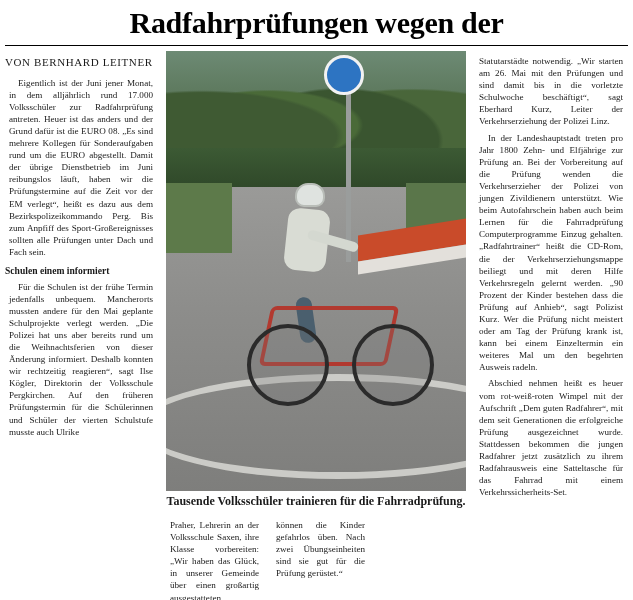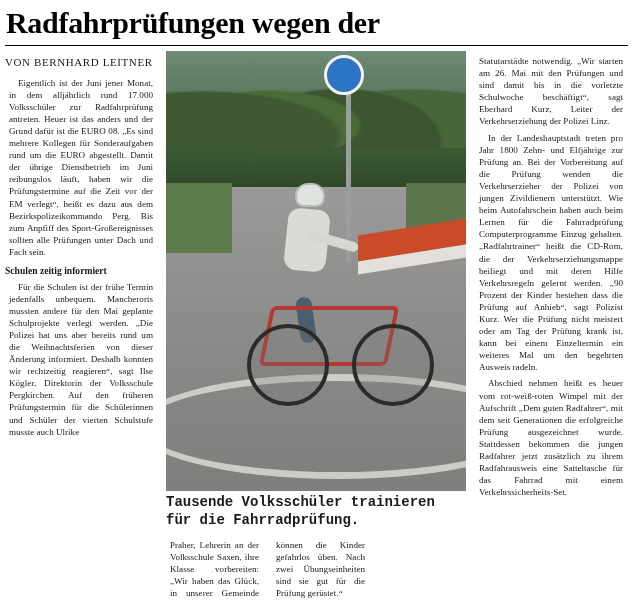--- a/index.html
+++ b/index.html
@@ -20,20 +20,21 @@
     height: 600px;
     padding: 0;
     box-sizing: border-box;
   }
   .headline {
     font-family: "Liberation Serif", serif;
     font-weight: bold;
     font-size: 30px;
     line-height: 1.1;
     letter-spacing: -0.3px;
+    text-align: center;
     margin: 6px 6px 0 6px;
     color: #000;
   }
   .headline .l2 {
     display: block;
   }
   .rule {
     border-bottom: 1px solid #000;
     margin: 6px 5px 5px 5px;
   }
@@ -211,25 +212,24 @@
     position: absolute;
     width: 74px; height: 74px;
     border: 4px solid #2b2b2b;
     border-radius: 50%;
     background: rgba(120,120,118,.25);
   }
   .photo .wheel.front { left: 62%; top: 62%; }
   .photo .wheel.back  { left: 27%; top: 62%; }
   .caption {
     font-weight: bold;
-    font-size: 14px;
+    font-size: 12px;
     line-height: 1.25;
     margin: 3px 0 6px 0;
-    text-align: left;
-    font-family: Liberation Mono, monospace;
+    text-align: center;
   }
   .subcols {
     display: flex;
     gap: 9px;
   }
   .subcol {
     width: 97px;
     flex: 0 0 97px;
     font-size: 9.1px;
     line-height: 1.33;
@@ -247,21 +247,21 @@
     <span>Radfahrprüfungen wegen der</span>
   </div>
 
   <div class="rule"></div>
 
   <div class="cols">
 
     <div class="col">
       <div class="byline">Von Bernhard Leitner</div>
       <p>Eigentlich ist der Juni jener Monat, in dem alljährlich rund 17.000 Volksschüler zur Radfahrprüfung antreten. Heuer ist das anders und der Grund dafür ist die EURO 08. „Es sind mehrere Kollegen für Sonderaufgaben rund um die EURO abgestellt. Damit der übrige Dienstbetrieb im Juni reibungslos läuft, haben wir die Prüfungstermine auf die Zeit vor der EM verlegt“, heißt es dazu aus dem Bezirkspolizeikommando Perg. Bis zum Anpfiff des Sport-Großereignisses sollten alle Prüfungen unter Dach und Fach sein.</p>
-      <div class="subhead">Schulen zeitig informiert</div>
+      <div class="subhead">Schulen einem informiert</div>
       <p>Für die Schulen ist der frühe Termin jedenfalls unbequem. Mancherorts mussten andere für den Mai geplante Schulprojekte verlegt werden. „Die Polizei hat uns aber bereits rund um die Weihnachtsferien von dieser Änderung informiert. Deshalb konnten wir rechtzeitig reagieren“, sagt Ilse Kögler, Direktorin der Volksschule Pergkirchen. Auf den früheren Prüfungstermin für die Schülerinnen und Schüler der vierten Schulstufe musste auch Ulrike</p>
     </div>
 
     <div class="col wide">
       <div class="photo-wrap">
         <div class="photo">
           <div class="sky"></div>
           <div class="trees"></div>
           <div class="hedge"></div>
           <div class="ground"></div>

